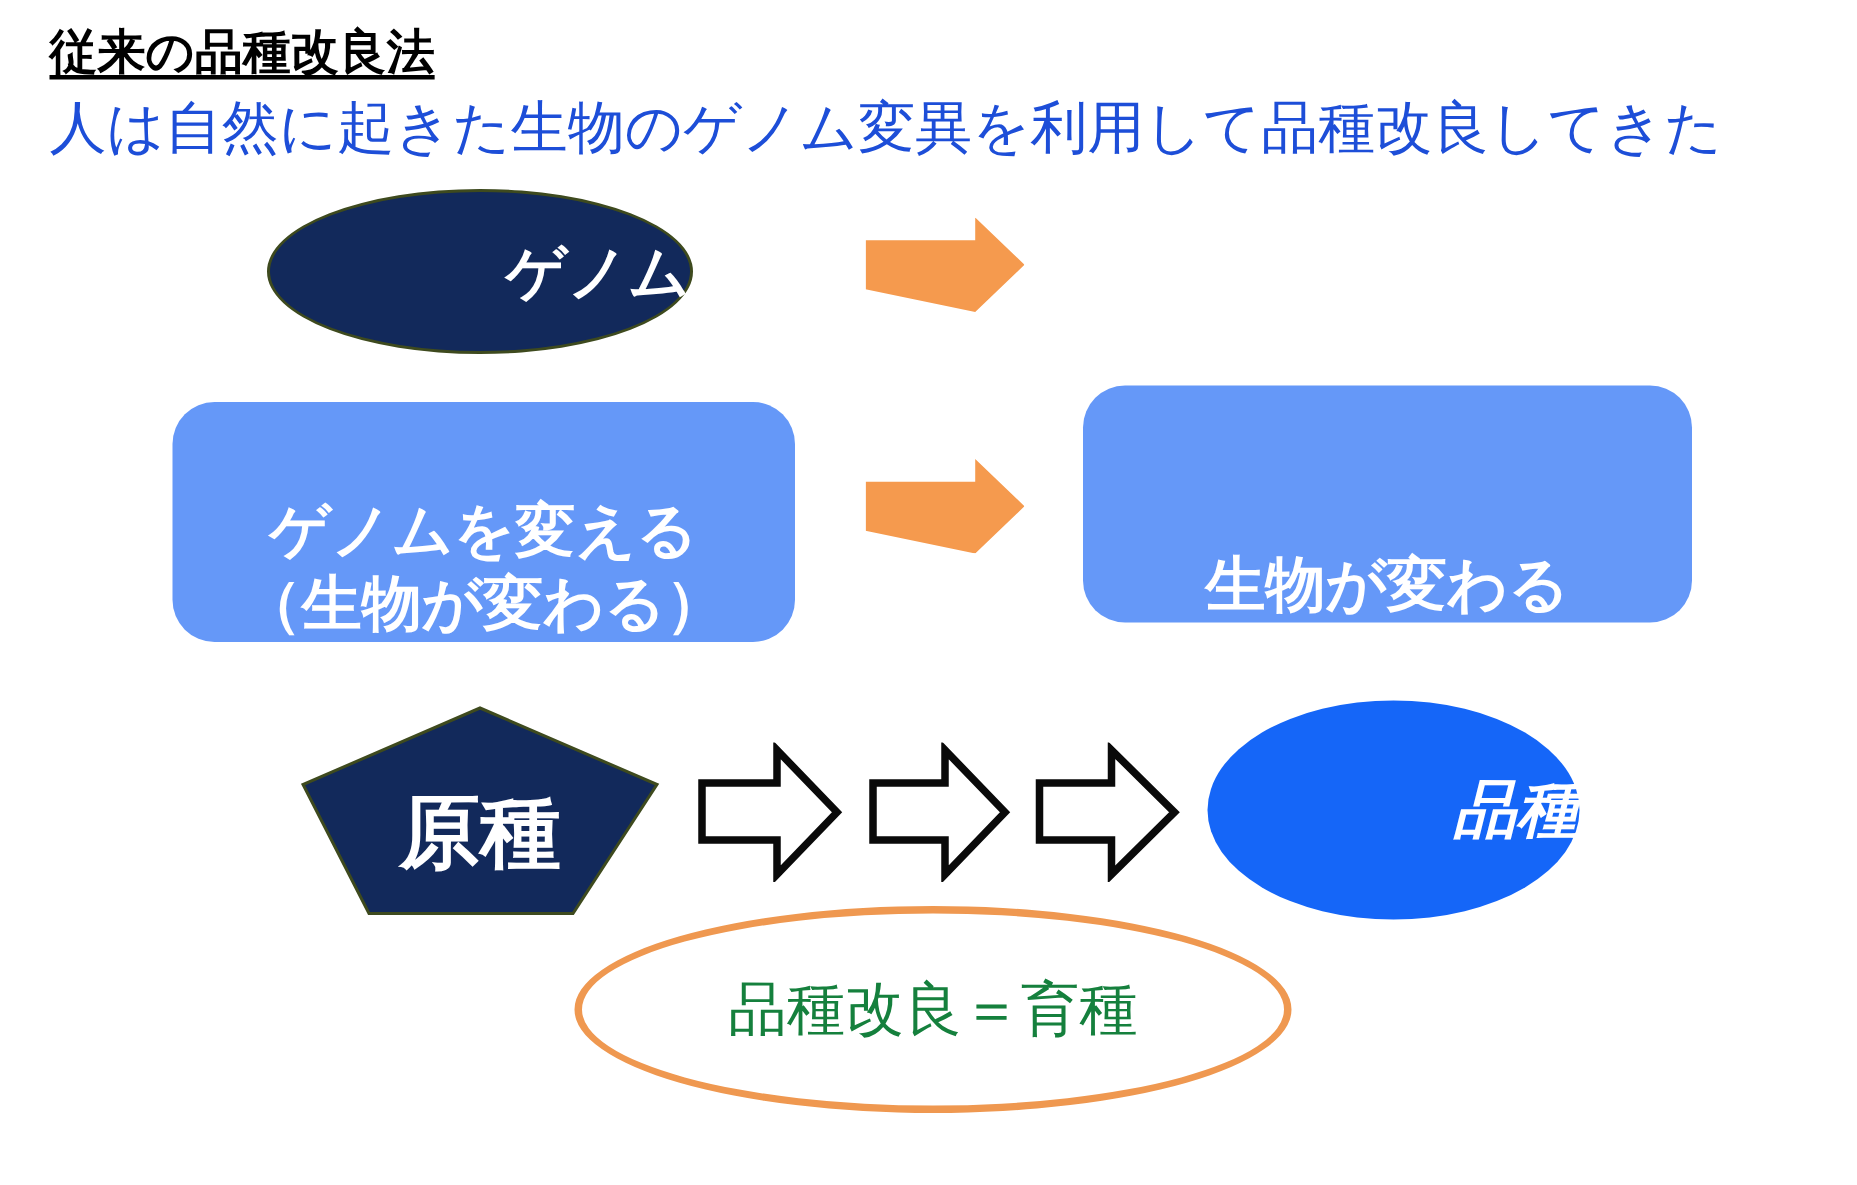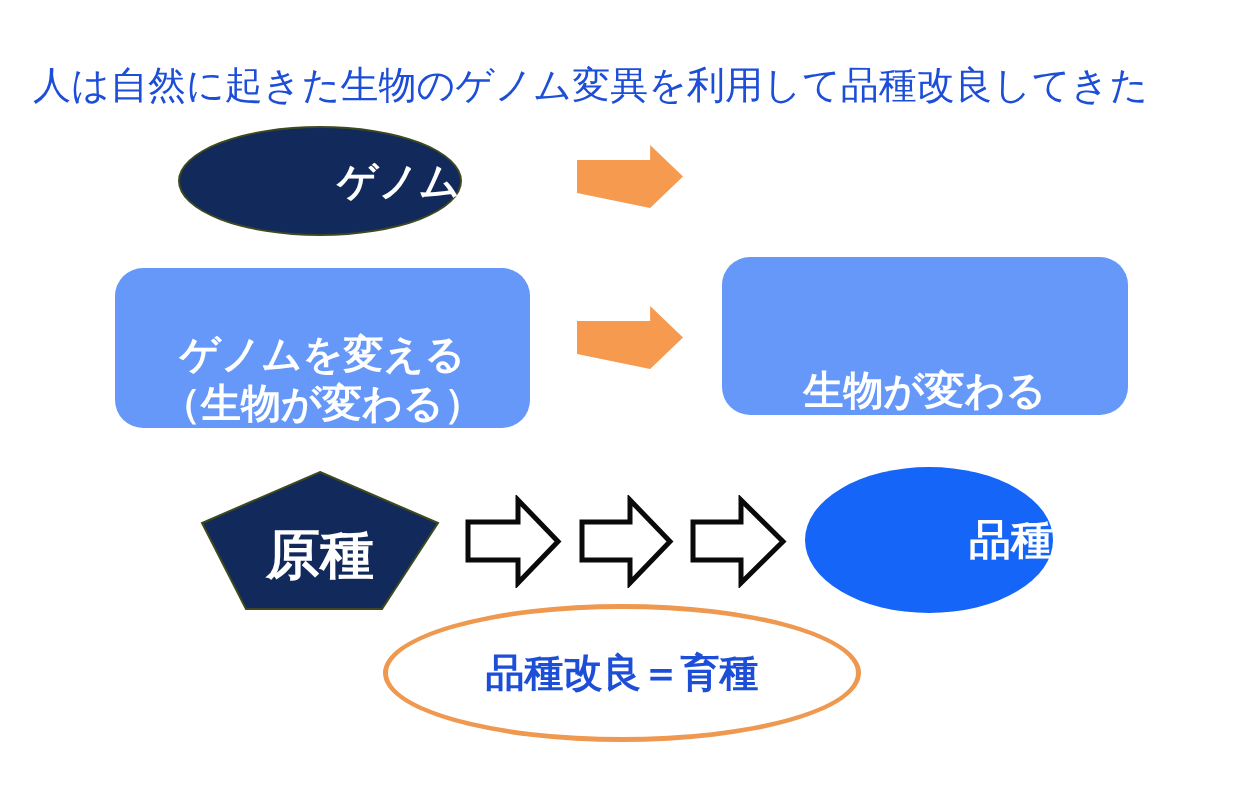--- a/index.html
+++ b/index.html
@@ -80,35 +80,37 @@
     fill:#ffffff;
     stroke:#0a0a0a;
     stroke-width:5;
     stroke-linejoin:miter;
   }
   .e-variety{
     left:805px;top:467px;width:248px;height:146px;
     background:var(--bright-blue);
     border-radius:50%;
     font-size:42px;
+    font-style:italic;
   }
   .caption-ellipse{
     position:absolute;left:383px;top:604px;width:478px;height:138px;
     border:5px solid var(--caption-orange);
     border-radius:50%;
     background:transparent;
     display:flex;align-items:center;justify-content:center;
-    color:#1d4ed8;font-size:39px;font-weight:700;
+    color:#15803d;font-size:39px;font-weight:400;
   }
 </style>
 </head>
 <body>
 
 <div class="page">
 
+  <div class="title">従来の品種改良法</div>
   <div class="subtitle">人は自然に起きた生物のゲノム変異を利用して品種改良してきた</div>
 
   <div class="shape ellipse-navy e-genome">
     <span>ゲノム</span>
   </div>
   <div class="orange-arrow oa-1"></div>
 
   <div class="shape roundrect r-genome-change">
     <div>ゲノムを変える</div>
     <div>（生物が変わる）</div>

